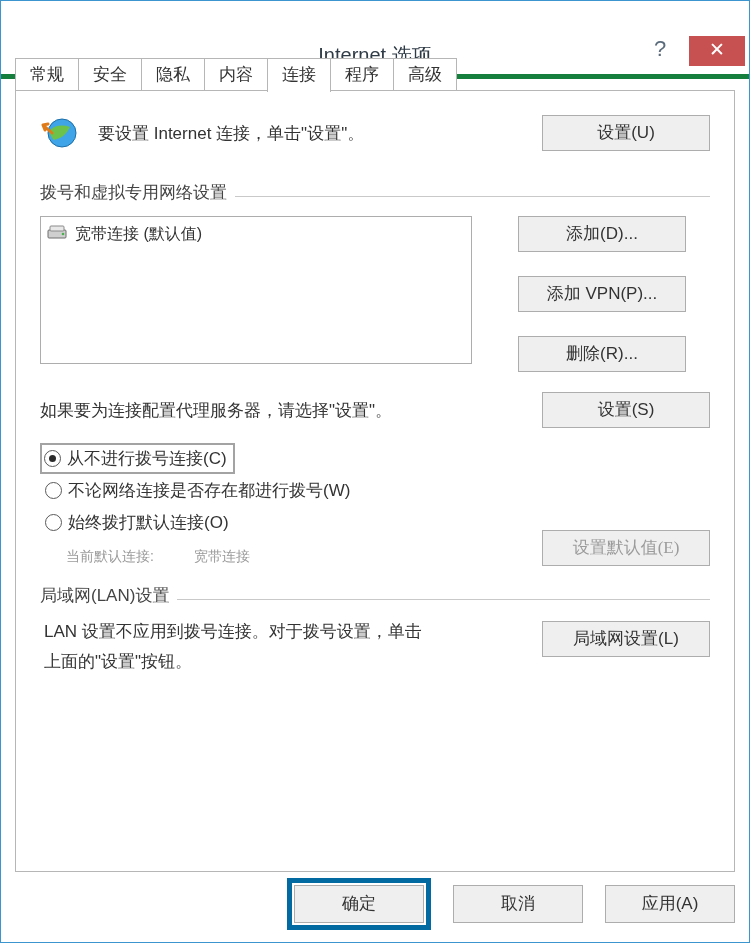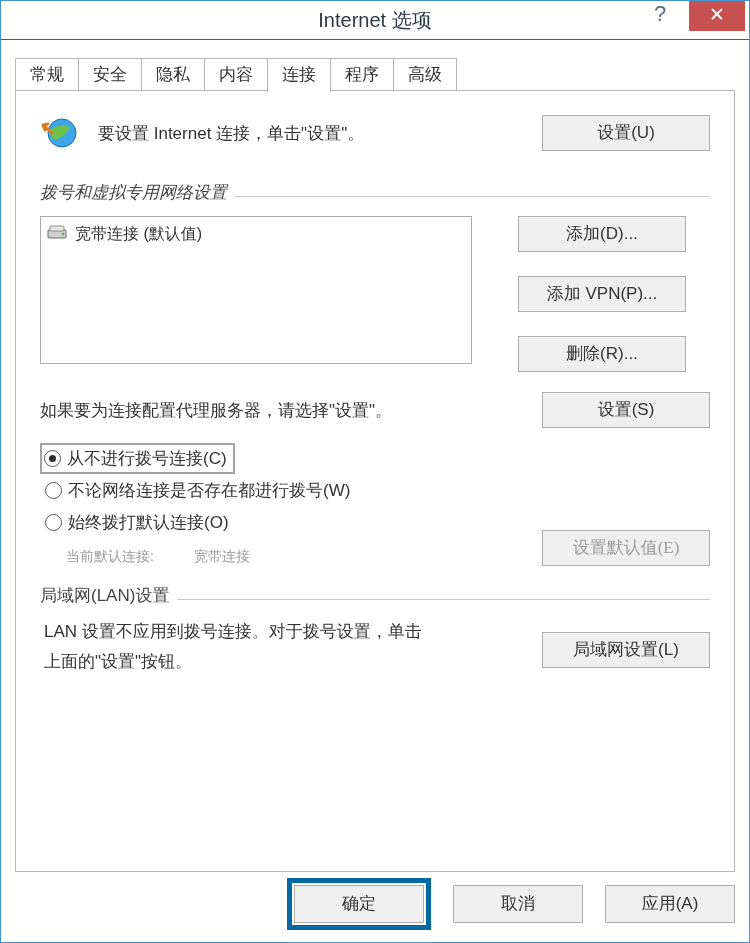--- a/index.html
+++ b/index.html
@@ -1,18 +1,18 @@
 <!DOCTYPE html>
 <html><head>
 <meta charset="utf-8">
 <style>
   html,body{margin:0;padding:0;font-family:"Microsoft YaHei","Segoe UI",Tahoma,sans-serif;font-size:17px;color:#333;background:#888;}
   .window{width:750px;height:943px;background:#fff;border:1px solid #3d95cf;box-sizing:border-box;position:relative;}
   
-  .titlebar{height:38px;background:#fff;display:flex;align-items:center;position:relative;border-bottom:1px solid #15803d;}
+  .titlebar{height:38px;background:#fff;display:flex;align-items:center;position:relative;border-bottom:5px solid #15803d;margin-top:35px;}
   .title-text{position:absolute;left:50%;transform:translateX(-50%);font-size:20px;color:#2e3a45;}
   .help-btn{position:absolute;right:64px;top:0;width:50px;height:30px;text-align:center;color:#5a6b7c;font-size:22px;line-height:26px;cursor:pointer;}
   .close-btn{position:absolute;right:4px;top:0;width:56px;height:30px;background:#c75050;color:#fff;text-align:center;font-size:19px;line-height:28px;cursor:pointer;}
   
   .body-area{position:absolute;left:14px;right:14px;top:56px;bottom:70px;}
   
   .tabs{height:34px;display:flex;align-items:flex-end;font-size:17px;}
   .tab{padding:4px 14px 5px 14px;border:1px solid #b6b6b6;border-bottom:none;background:#fff;margin-right:-1px;position:relative;cursor:pointer;}
   .tab.active{background:#fff;z-index:2;padding-bottom:6px;margin-bottom:-1px;}
   .tab-panel{border:1px solid #b6b6b6;position:absolute;left:0;right:0;top:33px;bottom:0;background:#fff;padding:22px 24px 20px 24px;box-sizing:border-box;}
@@ -74,21 +74,21 @@
           <svg viewBox="0 0 40 40">
             <circle cx="22" cy="20" r="14" fill="#3fa5e8" stroke="#1b6ea8" stroke-width="1"></circle>
             <path d="M10 17 Q18 10 30 14 Q25 25 14 27 Q9 22 10 17" fill="#6cc24a"></path>
             <path d="M3 12 L12 20 M3 12 L8 11 M3 12 L5 17" stroke="#e07b1a" stroke-width="3" fill="none" stroke-linecap="round"></path>
           </svg>
         </div>
         <span style="flex:1;">要设置 Internet 连接，单击"设置"。</span>
         <div class="btn">设置(U)</div>
       </div>
 
-      <div class="row" style="margin-top:28px;align-items:flex-end;font-style:italic;">
+      <div class="row" style="margin-top:28px;align-items:flex-end;">
         <span class="section-title">拨号和虚拟专用网络设置</span>
         <span class="rule"></span>
       </div>
 
       <div style="position:relative;margin-top:12px;height:156px;">
         <div class="listbox" style="width:432px;">
           <div class="list-item">
             <span class="modem-icon">
               <svg viewBox="0 0 22 16">
                   <rect x="1" y="6" width="18" height="8" rx="1" fill="#cfcfcf" stroke="#6e6e6e"></rect>
@@ -134,21 +134,21 @@
 
         <div class="btn disabled" style="position:absolute;right:0;bottom:0;font-family:Liberation Serif, serif;">设置默认值(E)</div>
       </div>
 
       <div class="row" style="margin-top:18px;align-items:flex-end;">
         <span class="section-title">局域网(LAN)设置</span>
         <span class="rule"></span>
       </div>
       <div style="position:relative;margin-top:10px;min-height:60px;">
         <div class="lan-text">LAN 设置不应用到拨号连接。对于拨号设置，单击上面的"设置"按钮。</div>
-        <div class="btn" style="position:absolute;right:0;top:15px;">局域网设置(L)</div>
+        <div class="btn" style="position:absolute;right:0;top:4px;">局域网设置(L)</div>
       </div>
 
     </div>
   </div>
 
   <div class="footer">
     <span class="ok-wrap">
       <div class="btn">确定</div>
     </span>
     <div class="btn">取消</div>

